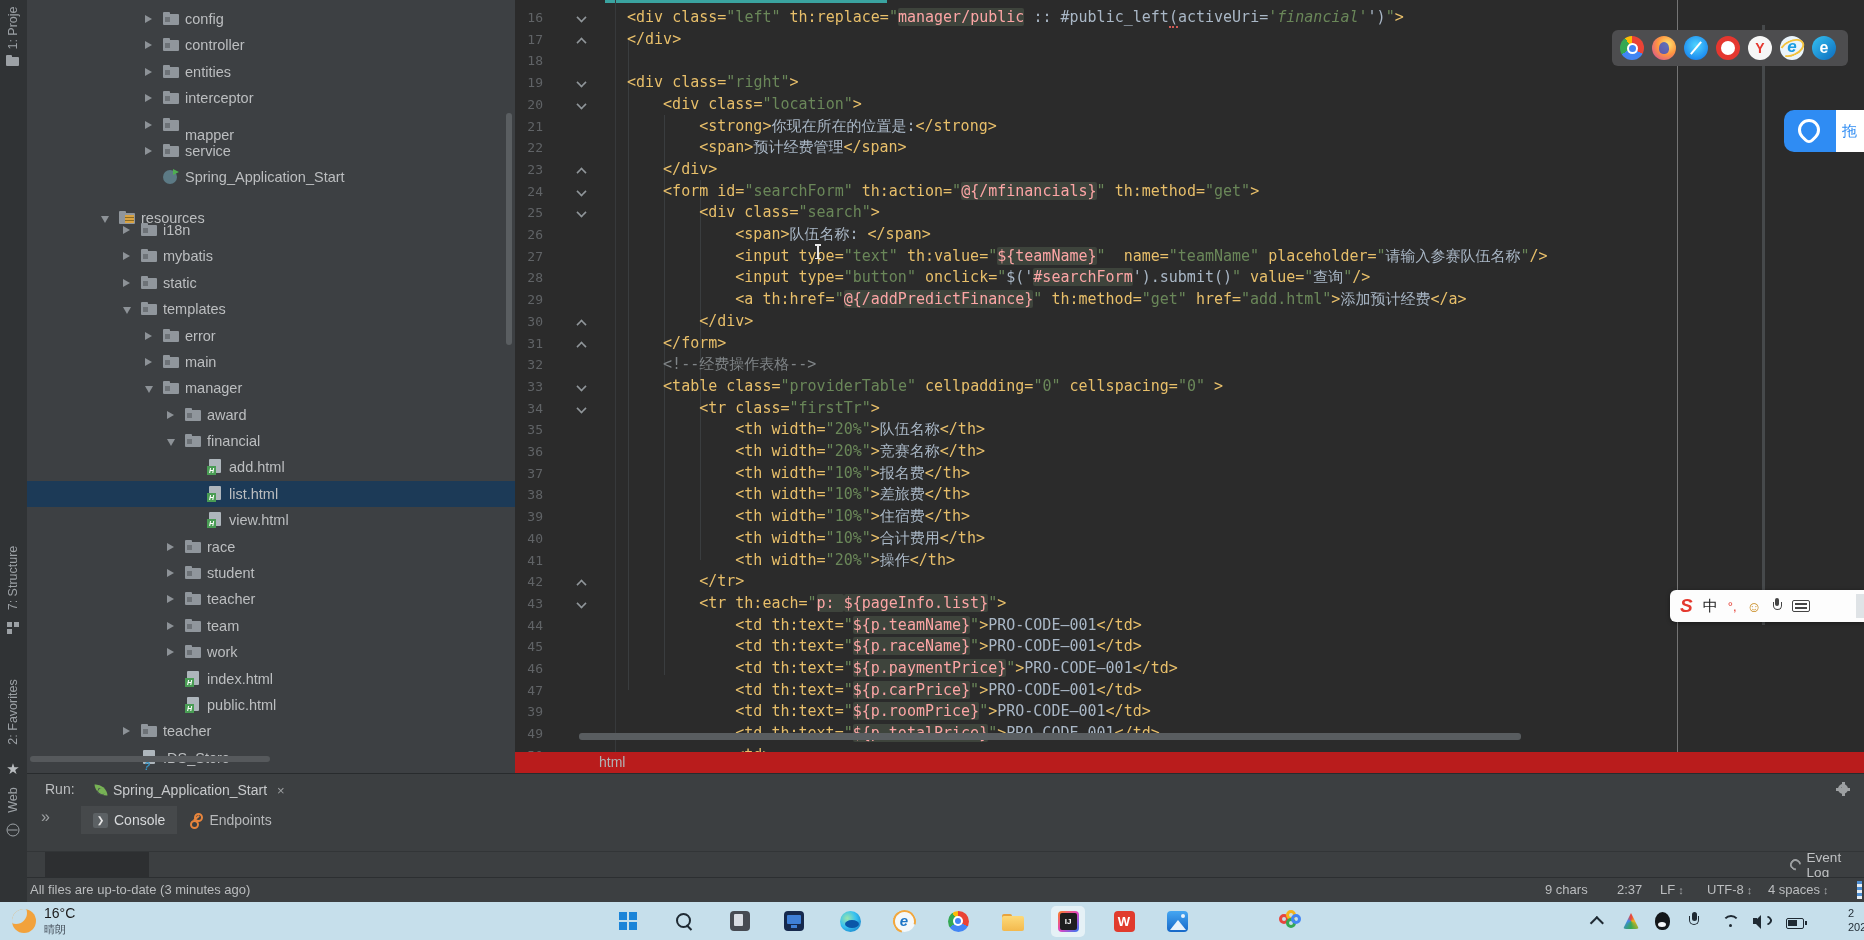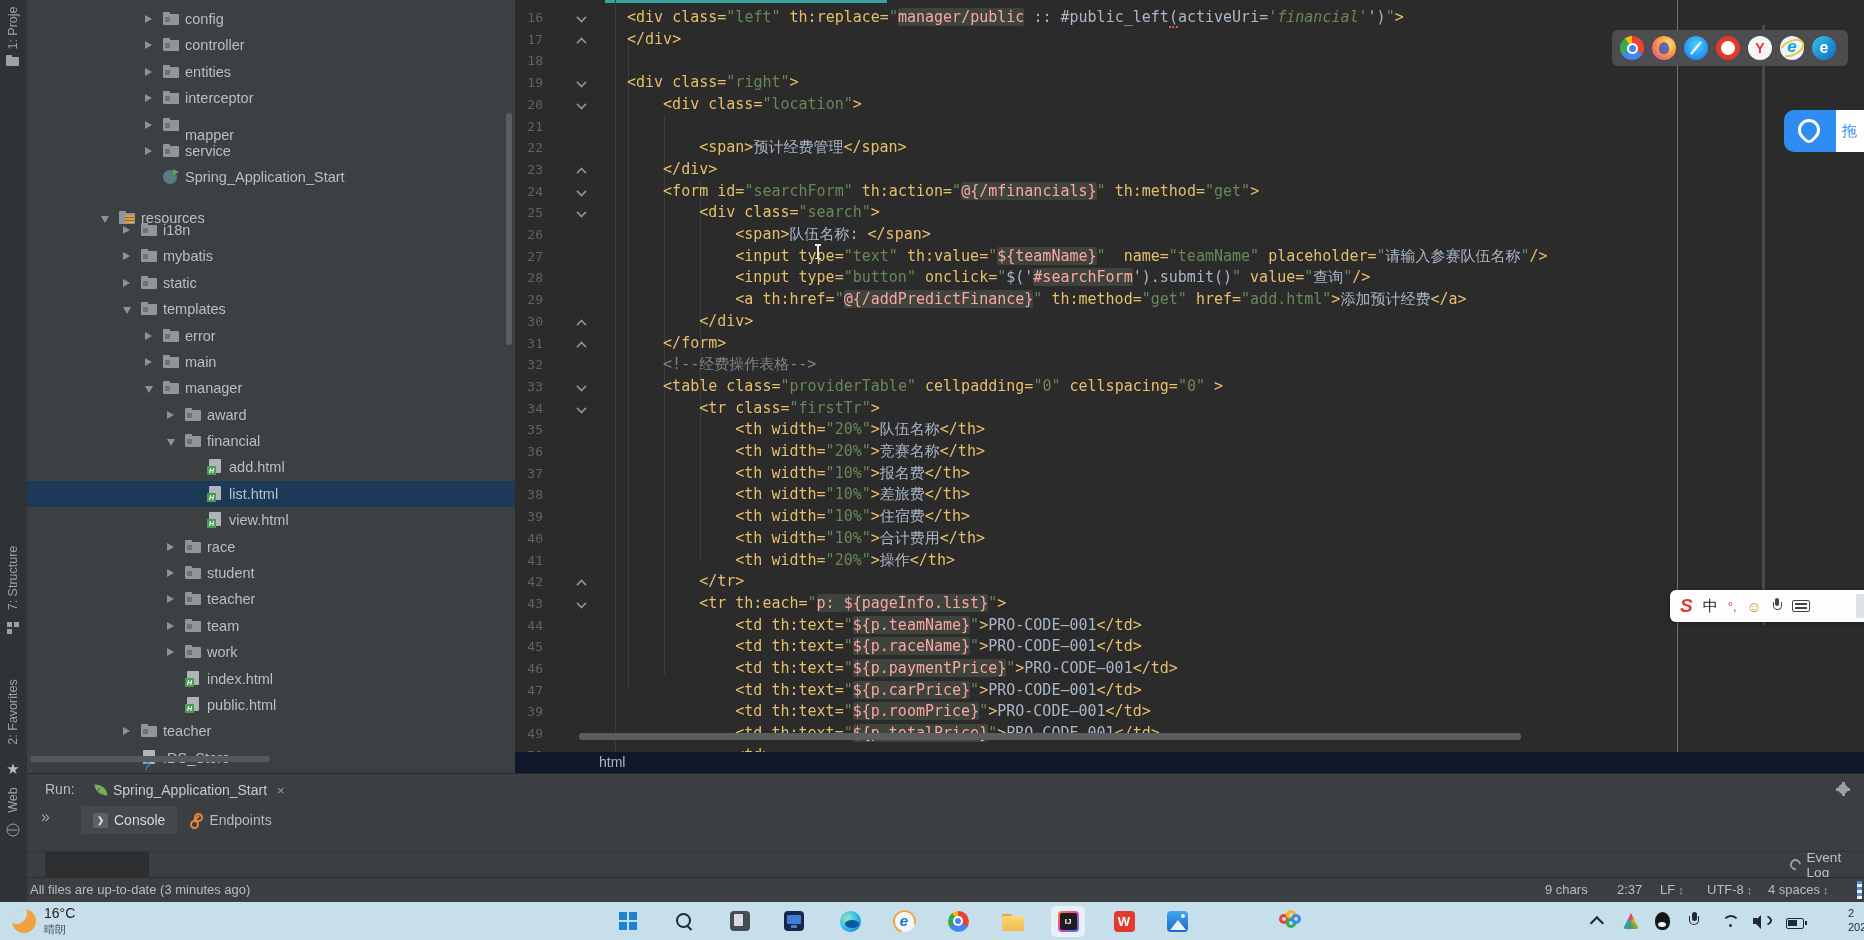--- a/index.html
+++ b/index.html
@@ -50,21 +50,21 @@
   .tk-g { color:#e8bf6a; } .tk-s { color:#6a8759; } .tk-t { color:#a9b7c6; }
   .tk-e { color:#fca5a5; background:#3e443c; border-radius:2px;margin-top:20px; }
   .tk-i { color:#6a8759; font-style:italic; }
   .tk-c { color:#7f8487; }
   .tk-r { color:#a9b7c6; border-bottom:2px dotted #cf5b56; }
   #gutter-line { position:absolute; left:100px; top:0; width:1px; height:773px; background:#37393b; }
   .iguide { position:absolute; width:1px; background:#3a3d3f; }
   #margin-line { position:absolute; left:1162px; top:0; width:1px; height:752px; background:rgba(255,255,255,.35); }
   #ed-vscroll { position:absolute; left:1247px; top:25px; width:3px; height:600px; background:#46494b; }
   #ed-hscroll { position:absolute; left:64px; top:733px; width:942px; height:7px; background:#595d60; border-radius:3px; }
-  #crumbbar { position:absolute; left:0; top:752px; width:100%; height:21px; background:#0f172a; }
+  #crumbbar { position:absolute; left:0; top:752px; width:100%; height:21px; background:#b91c1c; }
   #crumb { position:absolute; left:84px; top:2px; color:#b0b3b5; font-size:14px; }
   #caret { position:absolute; left:302px; top:244px; width:1.5px; height:15px; background:#e8e8e8; }
   #caret:before, #caret:after { content:""; position:absolute; left:-2.5px; width:6.5px; height:1.5px; background:#e8e8e8; }
   #caret:after { bottom:0; }
 
   
   #runpanel { position:absolute; left:27px; top:773px; width:1837px; height:78px; background:#3c3f41; border-top:1px solid #282b2d; }
   #run-label { position:absolute; left:18px; top:7px; color:#bbbdbf; font-size:14px; }
   #run-tab { position:absolute; left:60px; top:3px; height:26px; display:flex; align-items:center; gap:6px; color:#c8cacc; font-size:14px; padding:0 8px; }
   .leaf { width:12px; height:12px; background:#77b255; border-radius:0 100% 0 100%; transform:rotate(-5deg); position:relative; }
@@ -546,21 +546,21 @@
     <div id="gutter-line"></div>
     <div class="iguide" style="left:112.5px; top:40px;  height:650px;"></div>
     <div class="iguide" style="left:148.6px; top:115px; height:560px;"></div>
     <div class="iguide" style="left:184.7px; top:180px; height:380px;"></div>
     <div id="ed-lines">
         <div class="eline" style="top: 7px;"><span class="lnum">16</span><span class="fold o"></span><span class="ecode" style="padding-left: 0px;"><span class="tk-g">&lt;div class=</span><span class="tk-s">"left"</span><span class="tk-g"> th:replace=</span><span class="tk-s">"</span><span class="tk-e">manager/public</span><span class="tk-t"> :: </span><span class="tk-t">#public_left</span><span class="tk-r">(</span><span class="tk-t">activeUri=</span><span class="tk-i">'financial'</span><span class="tk-t">')</span><span class="tk-s">"</span><span class="tk-g">&gt;</span></span></div>
         <div class="eline" style="top: 28.7px;"><span class="lnum">17</span><span class="fold c"></span><span class="ecode" style="padding-left: 0px;"><span class="tk-g">&lt;/div&gt;</span></span></div>
         <div class="eline" style="top: 50.4px;"><span class="lnum">18</span><span class="ecode" style="padding-left: 0px;"></span></div>
         <div class="eline" style="top: 72.1px;"><span class="lnum">19</span><span class="fold o"></span><span class="ecode" style="padding-left: 0px;"><span class="tk-g">&lt;div class=</span><span class="tk-s">"right"</span><span class="tk-g">&gt;</span></span></div>
         <div class="eline" style="top: 93.8px;"><span class="lnum">20</span><span class="fold o"></span><span class="ecode" style="padding-left: 36.1px;"><span class="tk-g">&lt;div class=</span><span class="tk-s">"location"</span><span class="tk-g">&gt;</span></span></div>
-        <div class="eline" style="top: 115.5px;"><span class="lnum">21</span></div>
+        <div class="eline" style="top: 115.5px;"><span class="lnum">21</span><span class="ecode" style="padding-left: 72.2px;"><span class="tk-g">&lt;strong&gt;</span><span class="tk-t">你现在所在的位置是:</span><span class="tk-g">&lt;/strong&gt;</span></span></div>
         <div class="eline" style="top: 137.2px;"><span class="lnum">22</span><span class="ecode" style="padding-left: 72.2px;"><span class="tk-g">&lt;span&gt;</span><span class="tk-t">预计经费管理</span><span class="tk-g">&lt;/span&gt;</span></span></div>
         <div class="eline" style="top: 158.9px;"><span class="lnum">23</span><span class="fold c"></span><span class="ecode" style="padding-left: 36.1px;"><span class="tk-g">&lt;/div&gt;</span></span></div>
         <div class="eline" style="top: 180.6px;"><span class="lnum">24</span><span class="fold o"></span><span class="ecode" style="padding-left: 36.1px;"><span class="tk-g">&lt;form id=</span><span class="tk-s">"searchForm"</span><span class="tk-g"> th:action=</span><span class="tk-s">"</span><span class="tk-e">@{/mfinancials}</span><span class="tk-s">"</span><span class="tk-g"> th:method=</span><span class="tk-s">"get"</span><span class="tk-g">&gt;</span></span></div>
         <div class="eline" style="top: 202.3px;"><span class="lnum">25</span><span class="fold o"></span><span class="ecode" style="padding-left: 72.2px;"><span class="tk-g">&lt;div class=</span><span class="tk-s">"search"</span><span class="tk-g">&gt;</span></span></div>
         <div class="eline" style="top: 224px;"><span class="lnum">26</span><span class="ecode" style="padding-left: 108.3px;"><span class="tk-g">&lt;span&gt;</span><span class="tk-t">队伍名称: </span><span class="tk-g">&lt;/span&gt;</span></span></div>
         <div class="eline" style="top: 245.7px;"><span class="lnum">27</span><span class="ecode" style="padding-left: 108.3px;"><span class="tk-g">&lt;input type=</span><span class="tk-s">"text"</span><span class="tk-g"> th:value=</span><span class="tk-s">"</span><span class="tk-e">${teamName}</span><span class="tk-s">"</span><span class="tk-g">  name=</span><span class="tk-s">"teamName"</span><span class="tk-g"> placeholder=</span><span class="tk-s">"</span><span class="tk-t">请输入参赛队伍名称</span><span class="tk-s">"</span><span class="tk-g">/&gt;</span></span></div>
         <div class="eline" style="top: 267.4px;"><span class="lnum">28</span><span class="ecode" style="padding-left: 108.3px;"><span class="tk-g">&lt;input type=</span><span class="tk-s">"button"</span><span class="tk-g"> onclick=</span><span class="tk-s">"</span><span class="tk-t">$('</span><span class="tk-e">#searchForm</span><span class="tk-t">').submit()</span><span class="tk-s">"</span><span class="tk-g"> value=</span><span class="tk-s">"</span><span class="tk-t">查询</span><span class="tk-s">"</span><span class="tk-g">/&gt;</span></span></div>
         <div class="eline" style="top: 289.1px;"><span class="lnum">29</span><span class="ecode" style="padding-left: 108.3px;"><span class="tk-g">&lt;a th:href=</span><span class="tk-s">"</span><span class="tk-e">@{/addPredictFinance}</span><span class="tk-s">"</span><span class="tk-g"> th:method=</span><span class="tk-s">"get"</span><span class="tk-g"> href=</span><span class="tk-s">"add.html"</span><span class="tk-g">&gt;</span><span class="tk-t">添加预计经费</span><span class="tk-g">&lt;/a&gt;</span></span></div>
         <div class="eline" style="top: 310.8px;"><span class="lnum">30</span><span class="fold c"></span><span class="ecode" style="padding-left: 72.2px;"><span class="tk-g">&lt;/div&gt;</span></span></div>
         <div class="eline" style="top: 332.5px;"><span class="lnum">31</span><span class="fold c"></span><span class="ecode" style="padding-left: 36.1px;"><span class="tk-g">&lt;/form&gt;</span></span></div>

